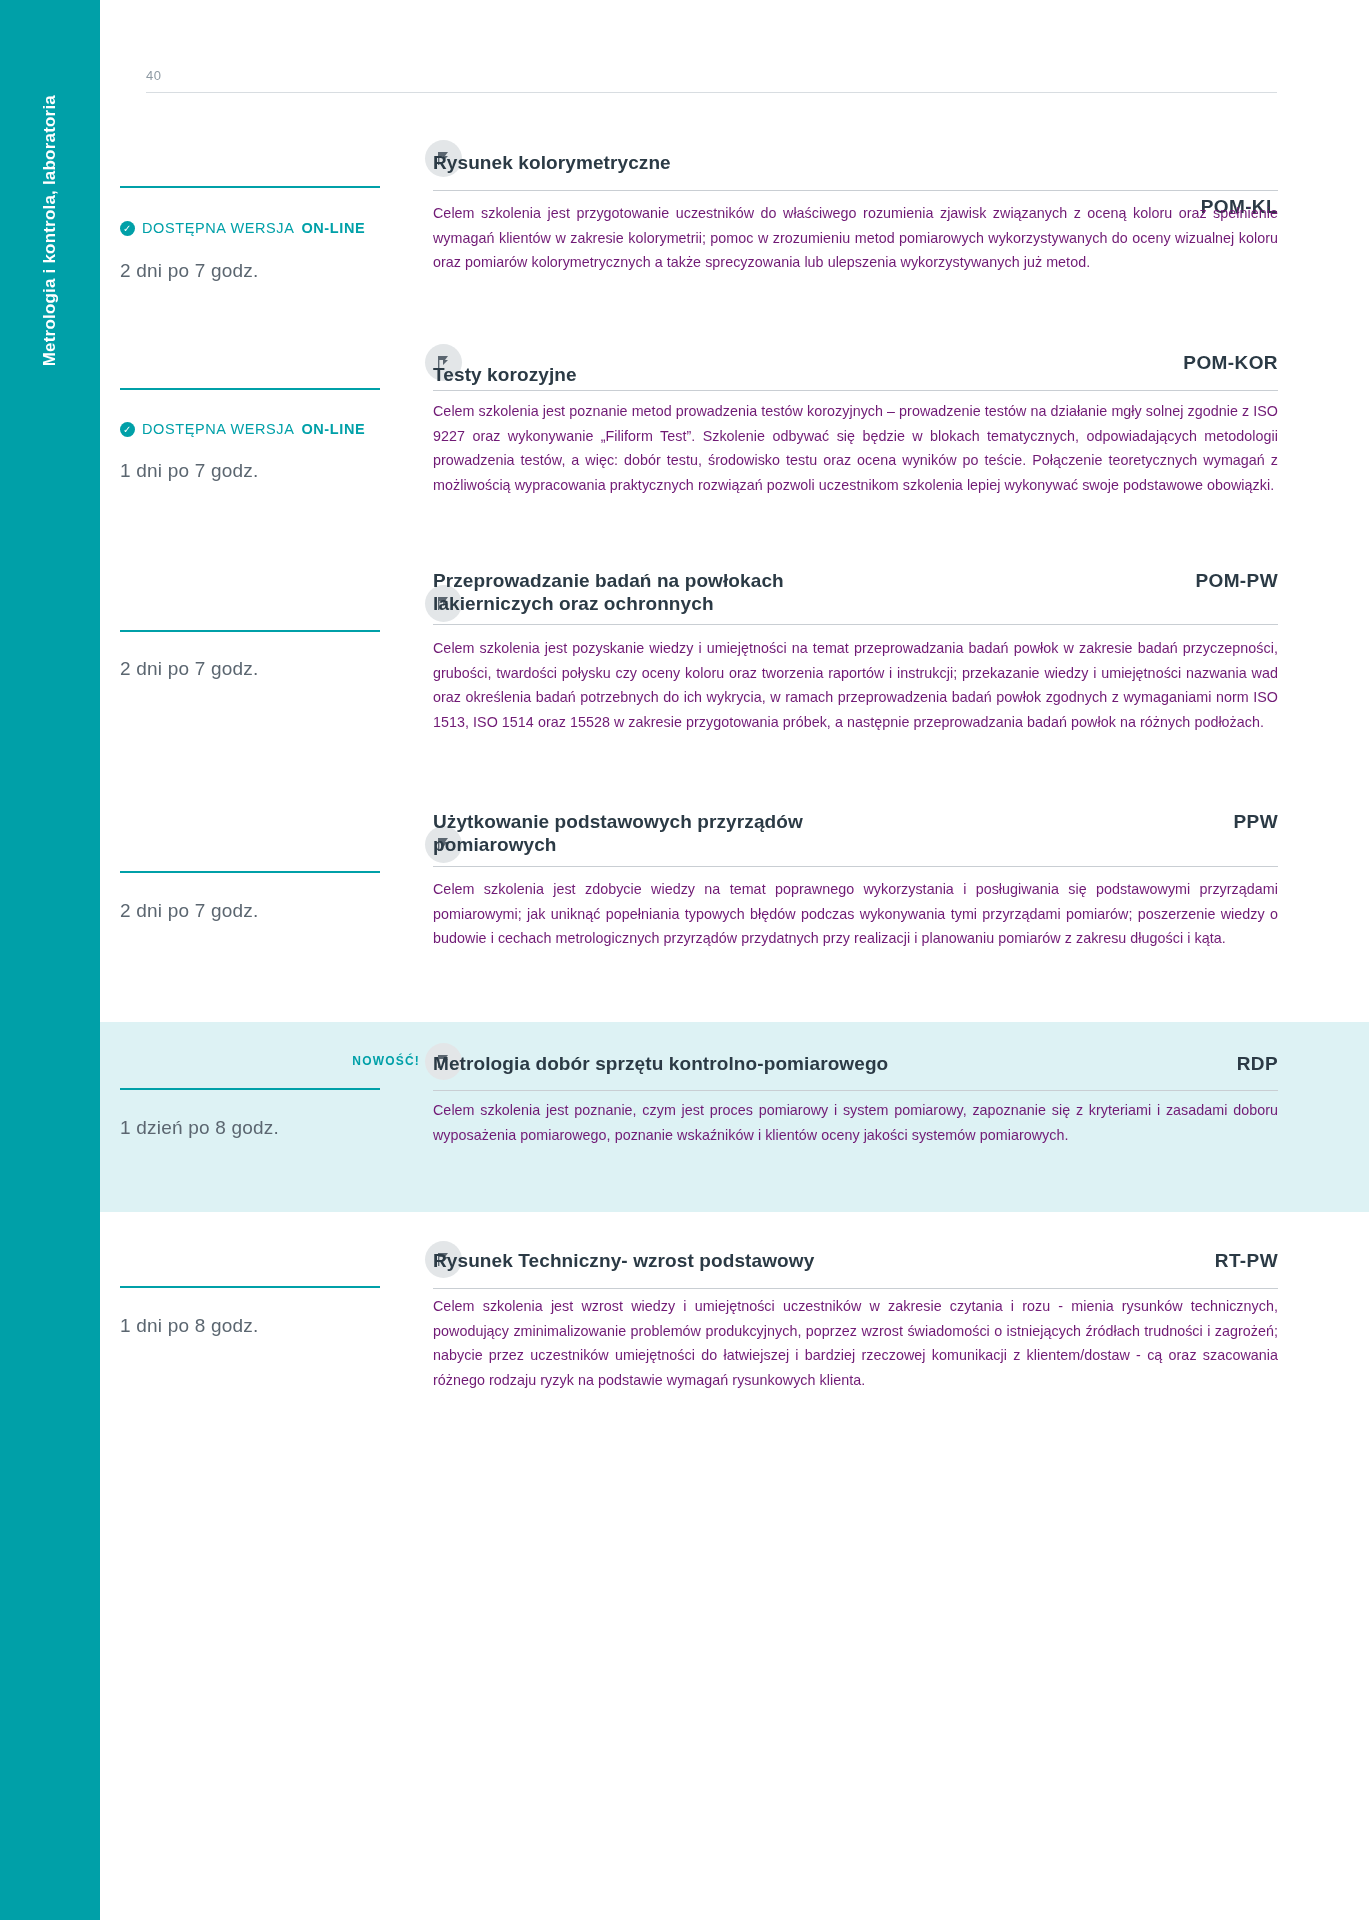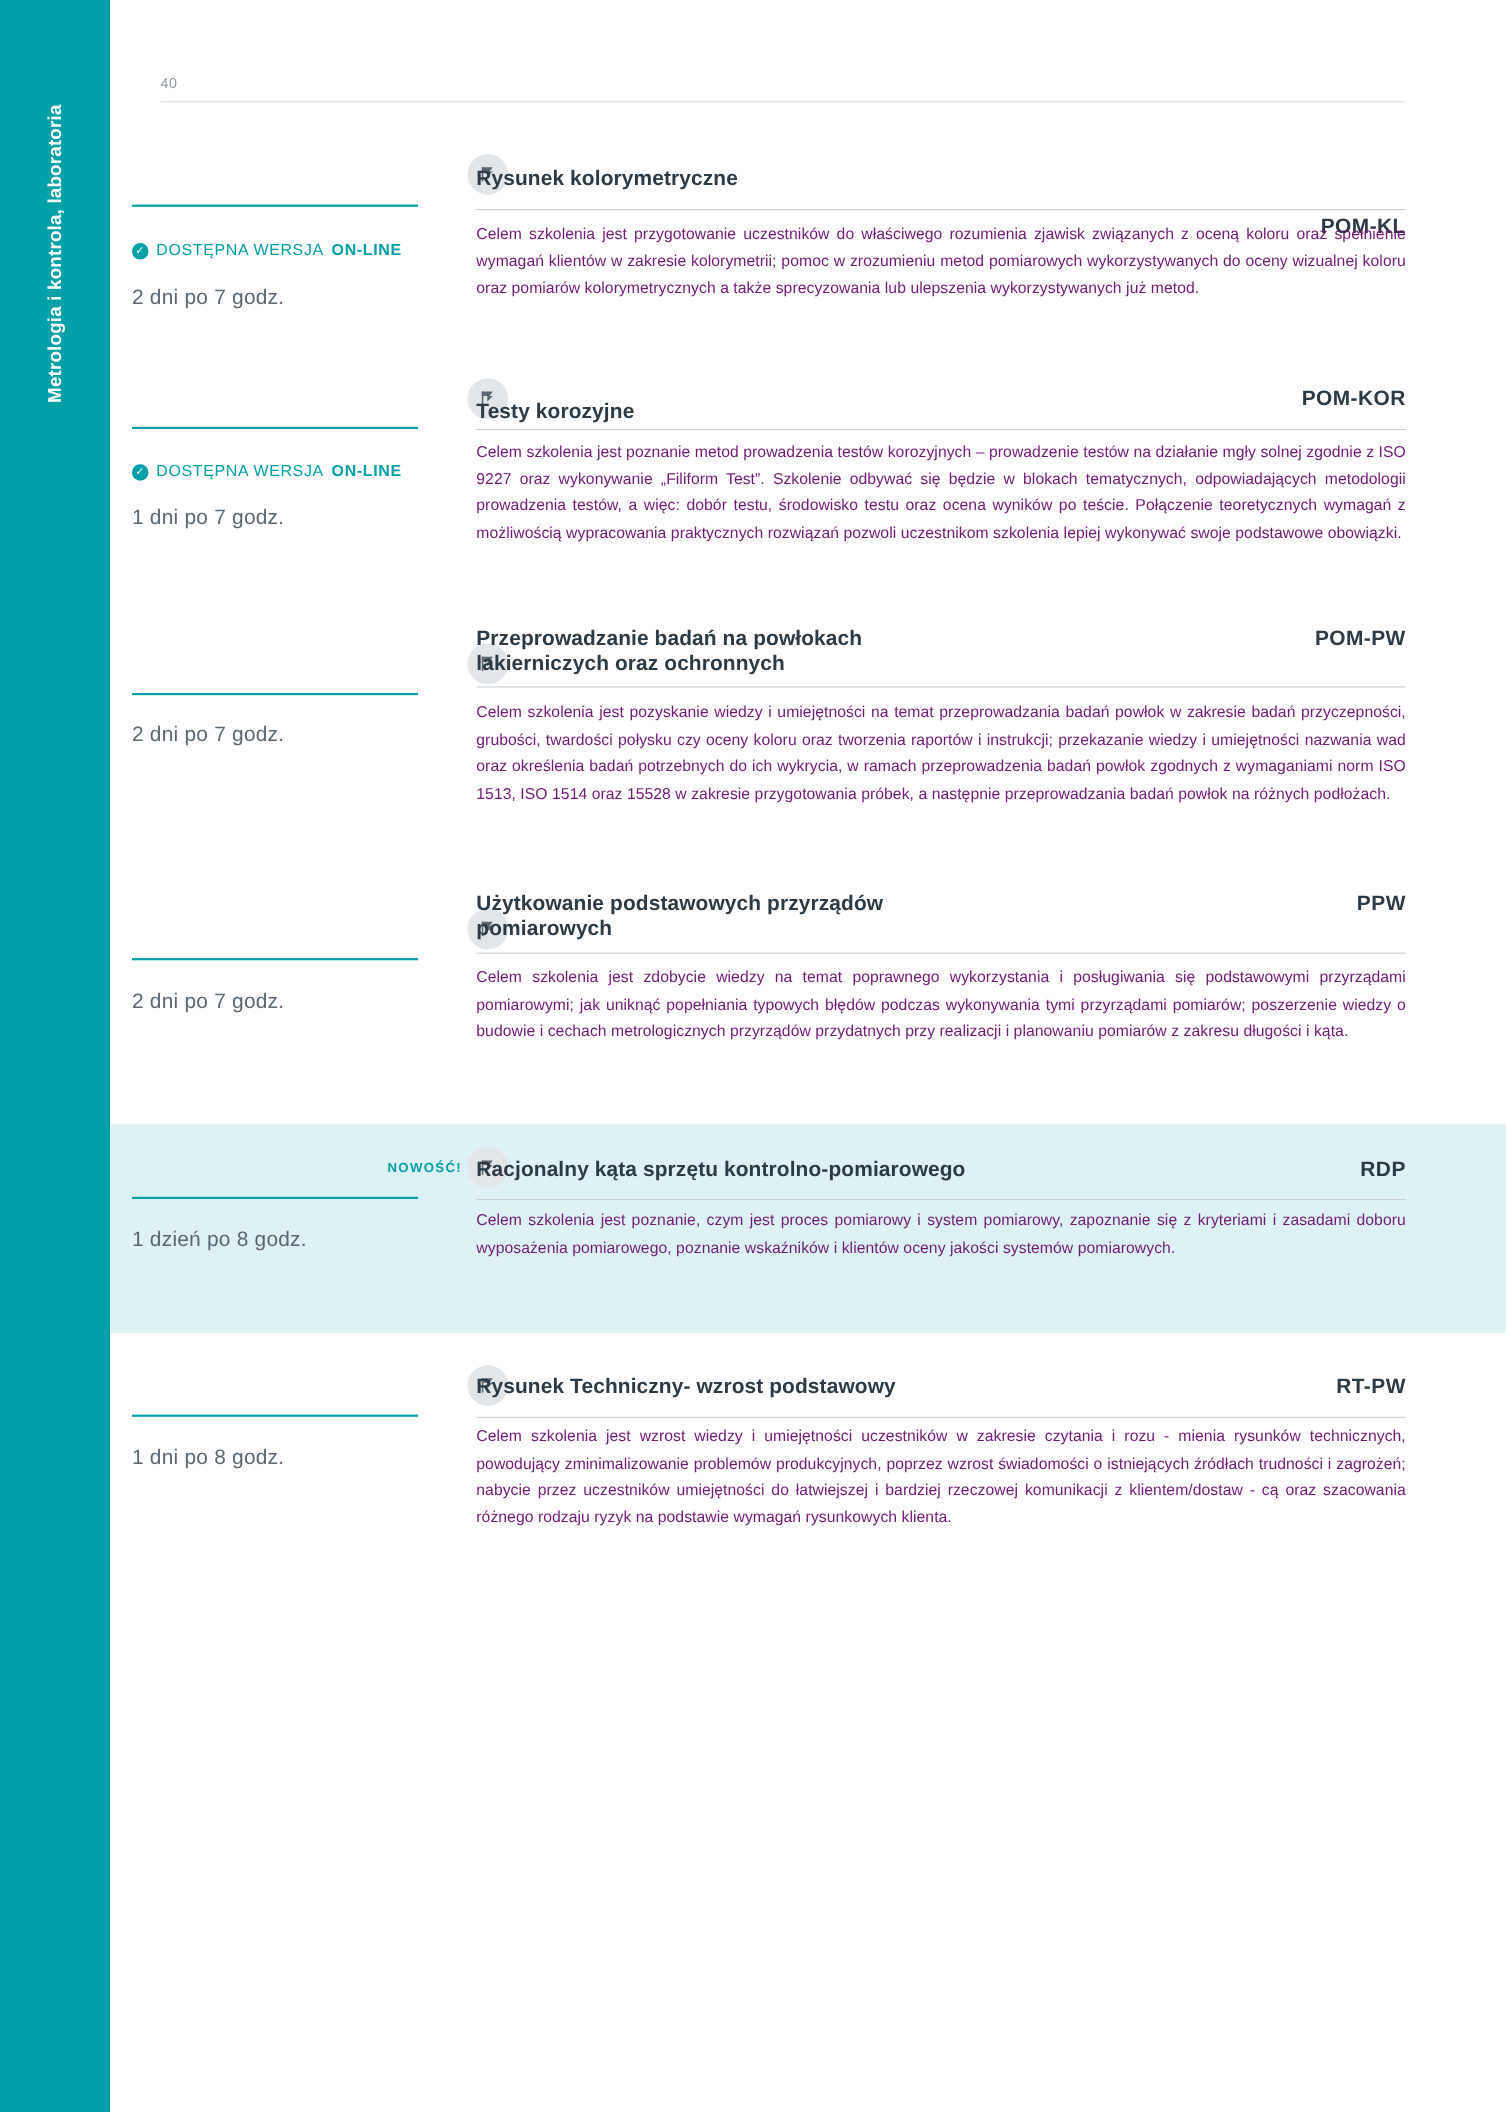--- a/index.html
+++ b/index.html
@@ -269,21 +269,21 @@
     <div class="novelty" style="left:120px; top:1054px; width:200px;">NOWOŚĆ!</div>
     <div class="badge" style="left:325px; top:1043px;">
       <svg width="17" height="17" viewBox="0 0 17 17" aria-hidden="true">
         <path d="M3 2 h10 l-3 4 h3 l-5 5 v-5 h-5 z" fill="#5b6670"></path>
         <rect x="3" y="2" width="1.4" height="13" fill="#5b6670"></rect>
       </svg>
     </div>
     <div class="rule-left" style="top:1088px;"></div>
     <div class="duration" style="top:1117px;">1 dzień po 8 godz.</div>
 
-    <div class="course-title" style="top:1053px; width:600px;">Racjonalny kąta sprzętu kontrolno-pomiarowego</div>
+    <div class="course-title" style="top:1053px; width:600px;">Metrologia dobór sprzętu kontrolno-pomiarowego</div>
     <div class="course-code" style="left:820px; top:1053px; width:358px;">RDP</div>
     <div class="rule-right" style="top:1090px;"></div>
     <div class="desc" style="top:1098px;">Celem szkolenia jest poznanie, czym jest proces pomiarowy i system pomiarowy, zapoznanie się z kryteriami i zasadami doboru wyposażenia pomiarowego, poznanie wskaźników i klientów oceny jakości systemów pomiarowych.</div>
   </div>
 
   <div class="course" style="top:0;">
     <div class="badge" style="left:325px; top:1241px;">
       <svg width="17" height="17" viewBox="0 0 17 17" aria-hidden="true">
         <path d="M3 2 h10 l-3 4 h3 l-5 5 v-5 h-5 z" fill="#5b6670"></path>
         <rect x="3" y="2" width="1.4" height="13" fill="#5b6670"></rect>

